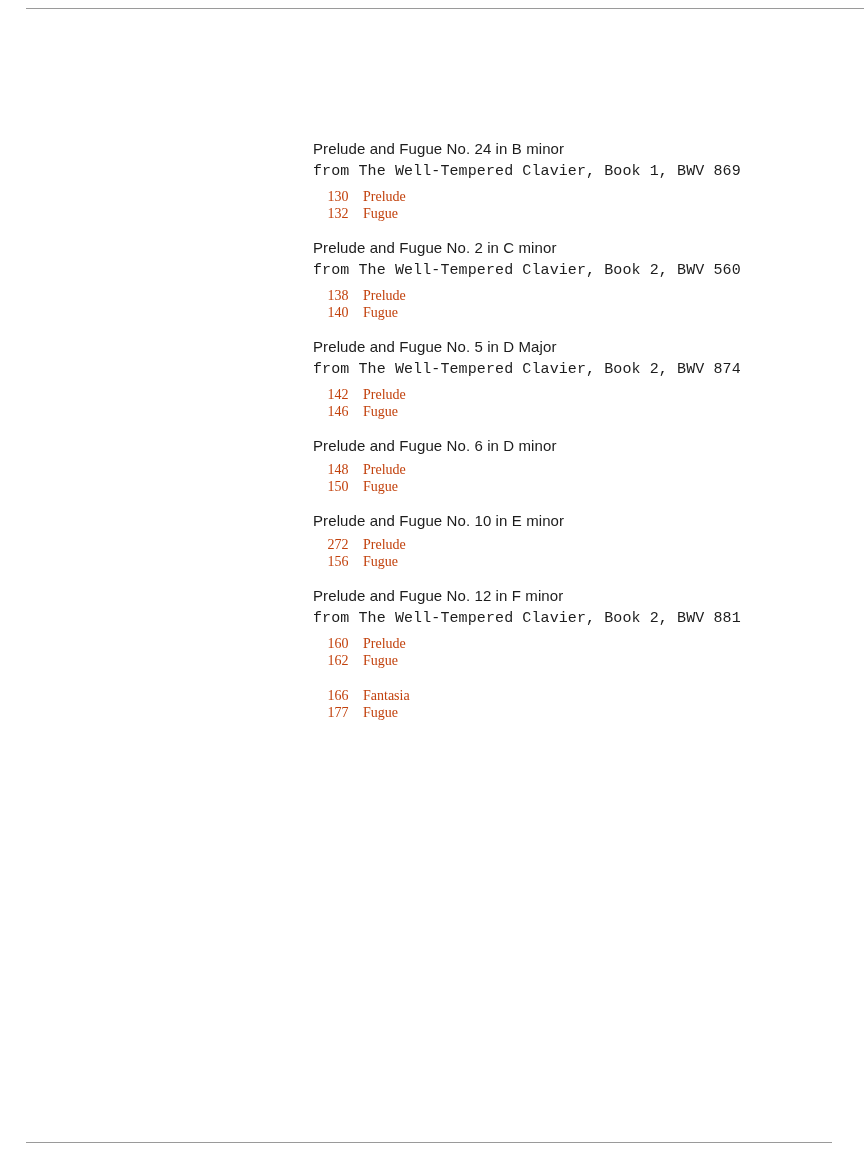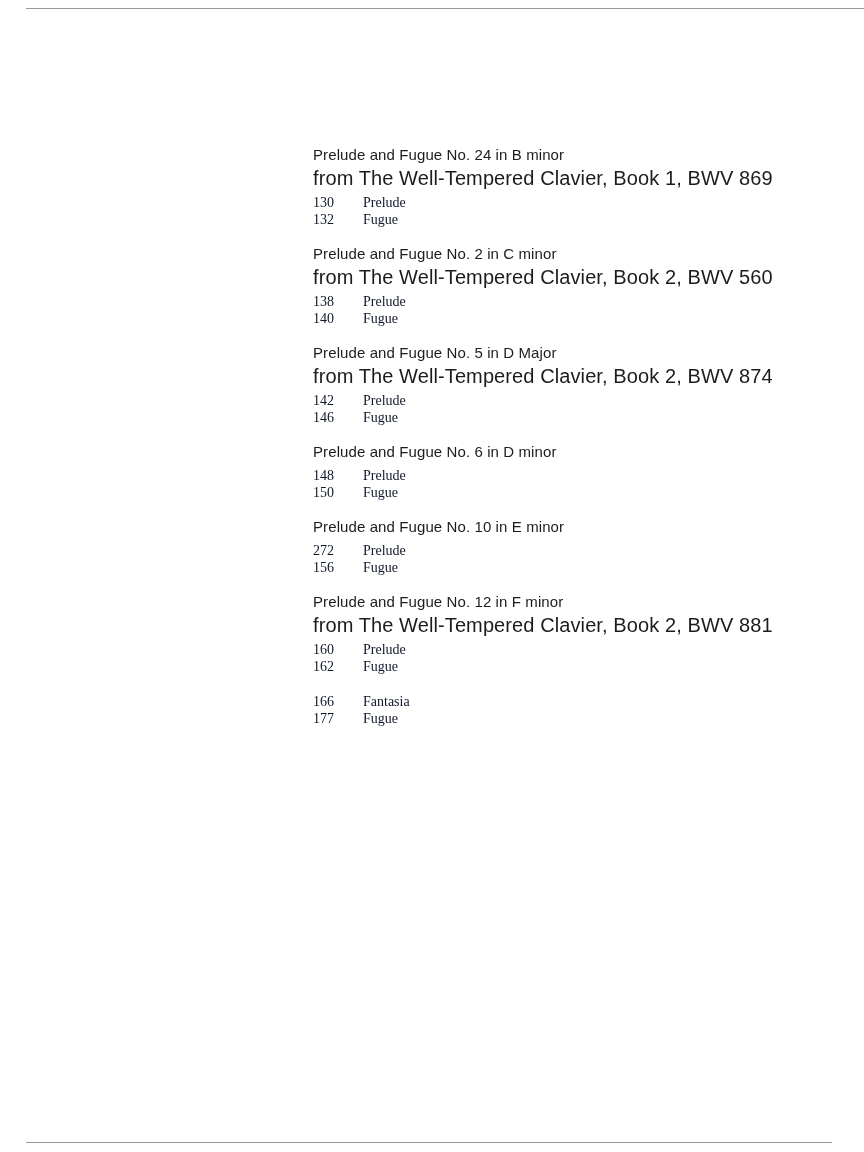--- a/index.html
+++ b/index.html
@@ -15,44 +15,46 @@
     position: absolute;
     height: 1px;
     background: #9a9a9a;
   }
   .page-edge.top { top: 8px; left: 26px; right: 0; }
   .page-edge.bottom { bottom: 9px; left: 26px; right: 32px; }
 
   .toc {
     position: absolute;
     left: 313px;
-    top: 147px;
+    top: 141px;
     width: 440px;
   }
   .entry { margin-bottom: 18px; }
   .entry-title {
     font-size: 15px;
     line-height: 16px;
     font-weight: 400;
     letter-spacing: 0.1px;
     margin-bottom: 7px;
     white-space: nowrap;
   }
   .entry-subtitle {
-    font-size: 20px;
+    font-size: 15px;
     line-height: 16px;
     letter-spacing: 0.1px;
     margin-bottom: 8px;
     white-space: nowrap;
+    font-family: Liberation Mono, monospace;
   }
   .entry-subtitle:empty { display: none; }
   .entry-items {
     font-family: "Liberation Serif", serif;
     font-size: 14px;
-    color: #0f172a;
+    color: #c2410c;
+    text-align: center;
   }
   .item { display: flex; line-height: 17px; }
   .item-page { width: 50px; }
 </style>
 </head>
 <body>
 
 <div class="page-edge top"></div>
 <div class="page-edge bottom"></div>
 

